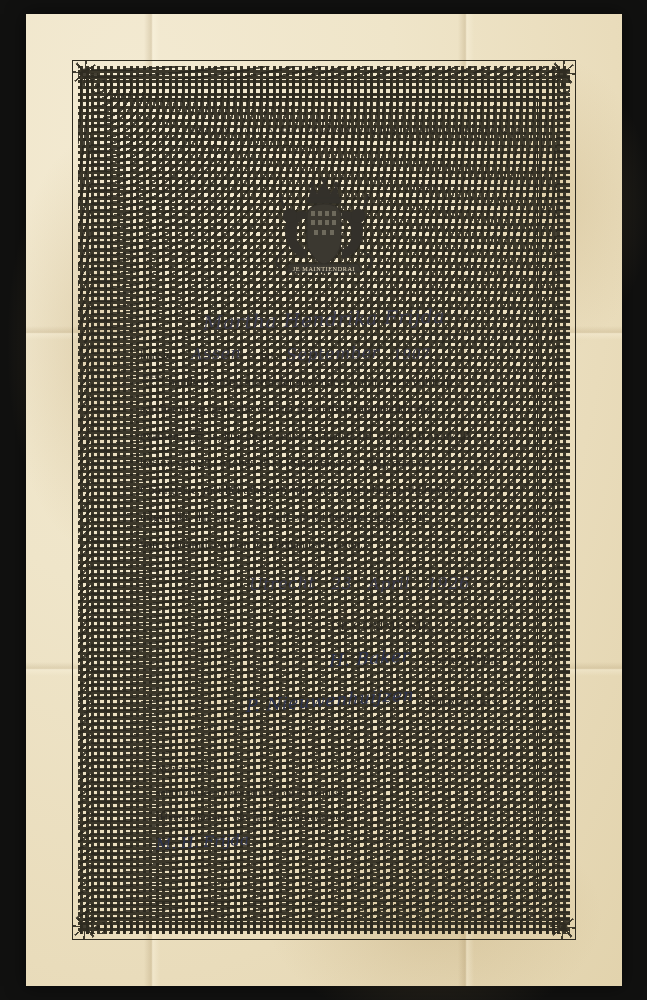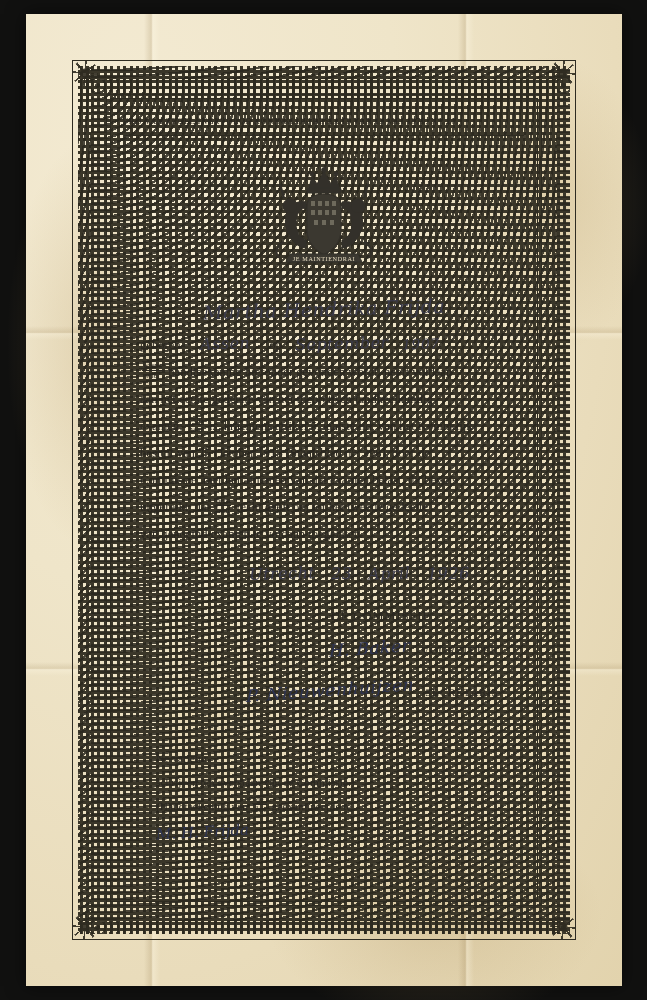--- a/index.html
+++ b/index.html
@@ -132,26 +132,26 @@
   .r-br { right: 46px; bottom: 46px; }
 
   
   .content {
     position: absolute;
     left: 96px; top: 96px;
     right: 96px; bottom: 96px;
     color: #2b2822;
   }
   .header-line {
-    text-align: left;
+    text-align: right;
     font-size: 8.6px;
     letter-spacing: .45px;
     font-variant: small-caps;
     text-transform: uppercase;
-    margin-top: 6px;
+    margin-top: 16px;
     color: #2b2822;
     font-family: "Liberation Serif", serif;
   }
   .hr-under-header {
     margin: 9px 2px 0 2px;
     border-top: 1px solid #2e2b21;
   }
 
   
   .arms {
@@ -339,21 +339,21 @@
     </div>
 
 
     <div class="name-line">
       <span class="hand hand-big">Martha Hendrika Frijda</span>
     </div>
 
     <div class="body">
 
       <p class="row">
-        <span>geboren</span>
+        <span>laatste</span>
         <span class="hand hand-mid" style="margin:0 16px">Assen</span>
         <span>op</span>
         <span class="hand hand-mid" style="margin:0 10px">September</span>
         <span class="hand hand-sm">1907</span><span>,</span>
       </p>
 
       <p class="row">
         <span class="frac">
           <span class="top">wiens</span>
           <span class="bot">wier</span>

